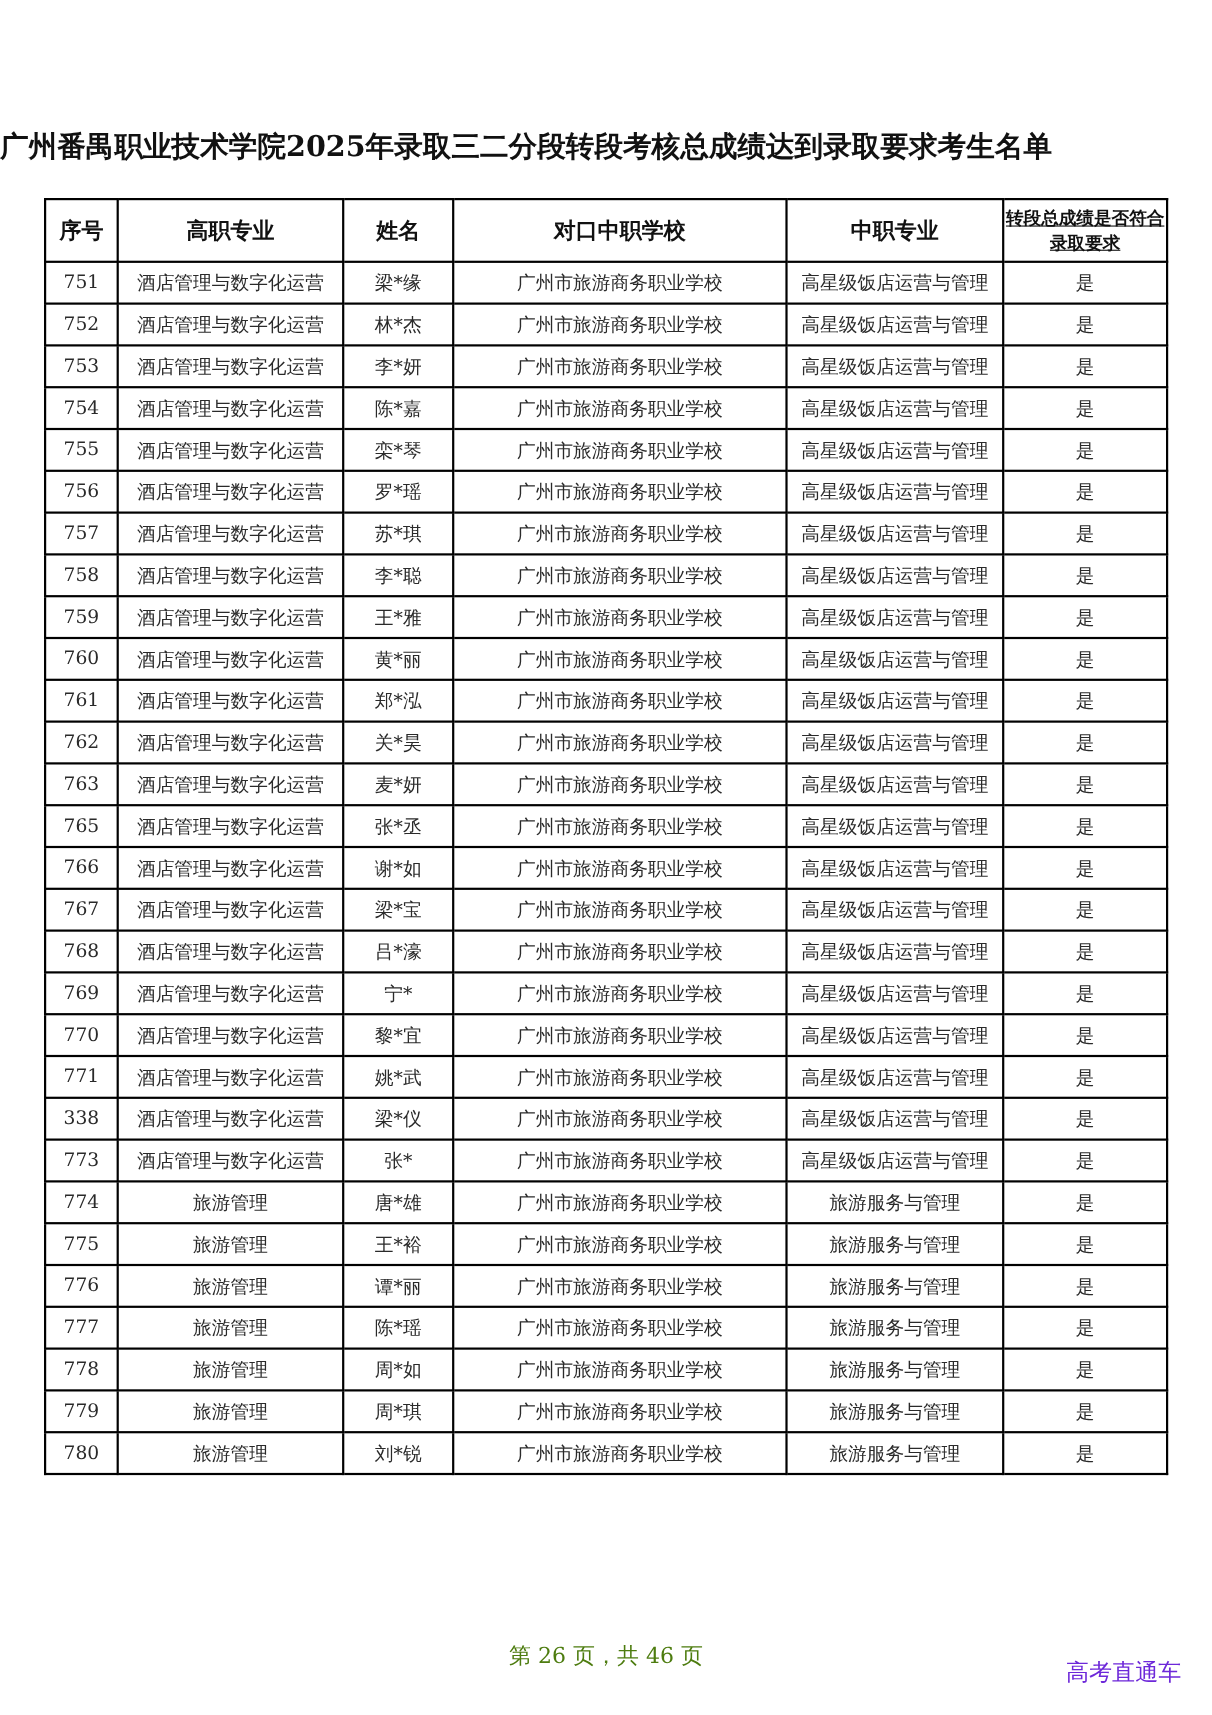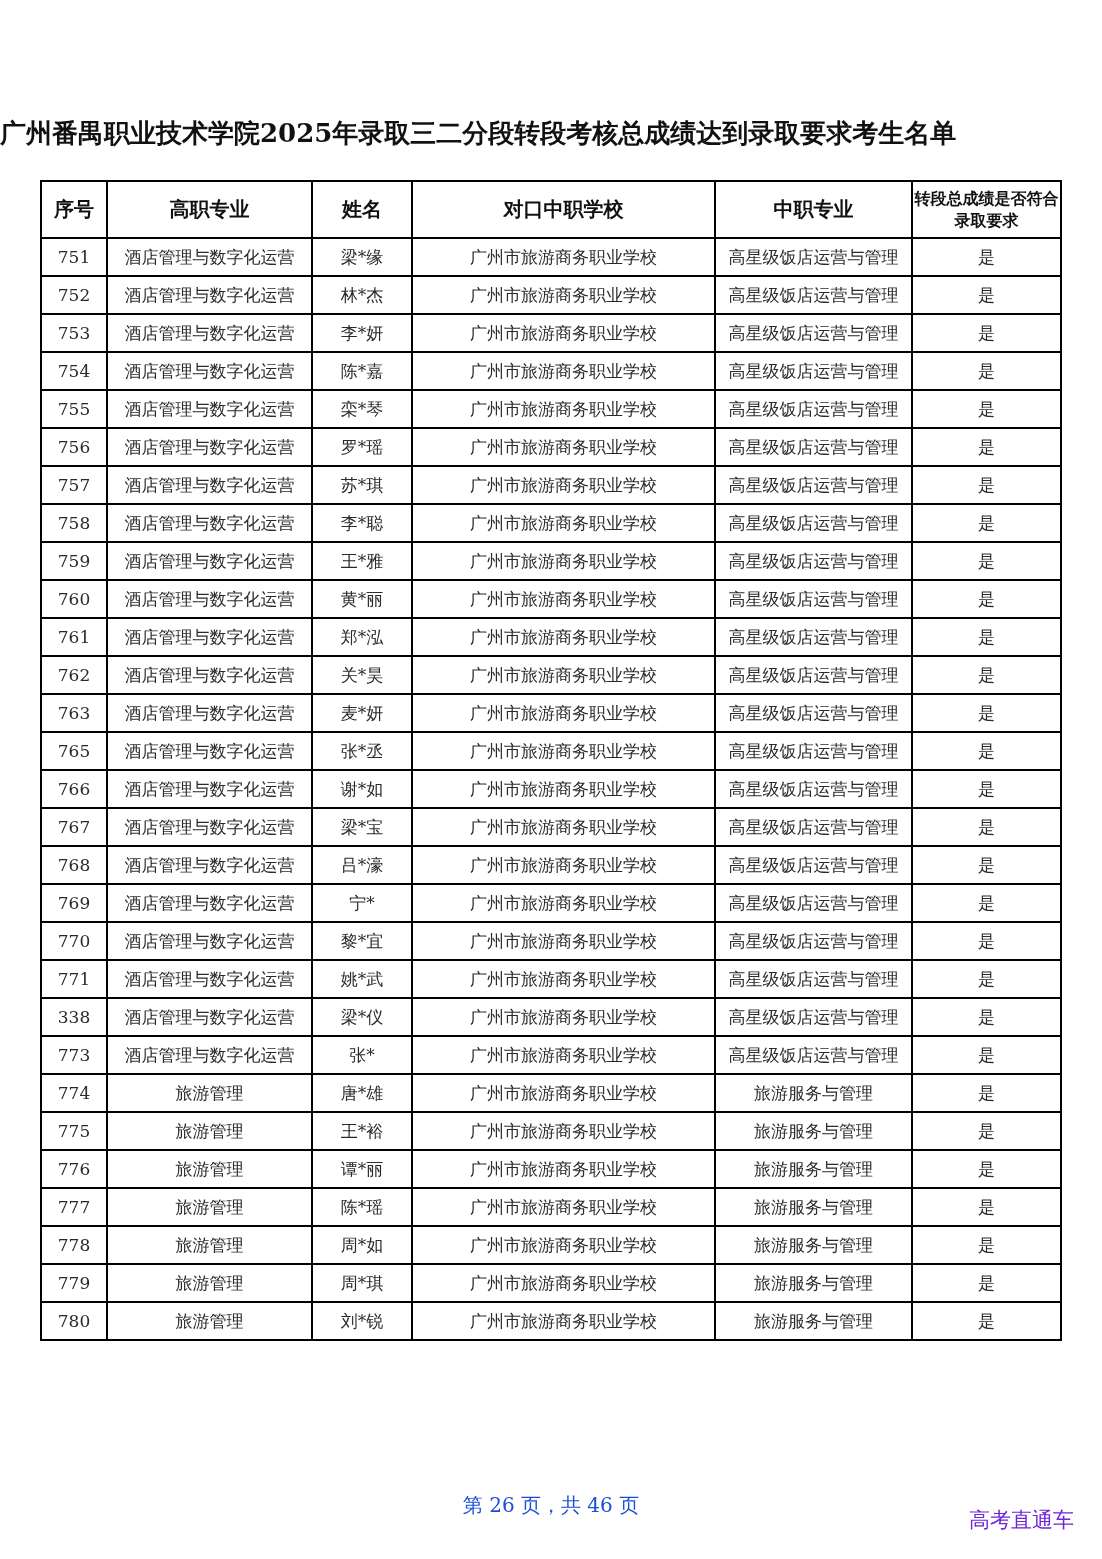--- a/index.html
+++ b/index.html
@@ -17,25 +17,25 @@
     border-collapse: collapse; table-layout: fixed;
   }
   table.roster th, table.roster td {
     border: 2px solid #000; text-align: center; vertical-align: middle;
     padding: 0; overflow: hidden; white-space: nowrap;
   }
   table.roster th {
     height: 55px; font-size: 20px; font-weight: bold; color: #111;
     font-family: "DejaVu Sans", sans-serif;
   }
-  table.roster th.wrap { white-space: normal; line-height: 22px; font-size: 16px; }
+  table.roster th.wrap { white-space: normal; line-height: 22px; font-size: 16px; text-decoration: underline; }
   table.roster td { height: 36px; font-size: 17px; color: #2a2a2a; }
   .footer {
     position: absolute; left: 0; top: 1492px; width: 1102px; text-align: center;
-    font-size: 20px; color: #1d4ed8;
+    font-size: 20px; color: #4d7c0f;
   }
   .watermark {
     position: absolute; right: 28px; top: 1506px; font-size: 21px; color: #6d28d9;
     font-family: "DejaVu Sans", sans-serif;
   }
 </style>
 </head>
 <body>
 
 <div class="title">广州番禺职业技术学院2025年录取三二分段转段考核总成绩达到录取要求考生名单</div>

